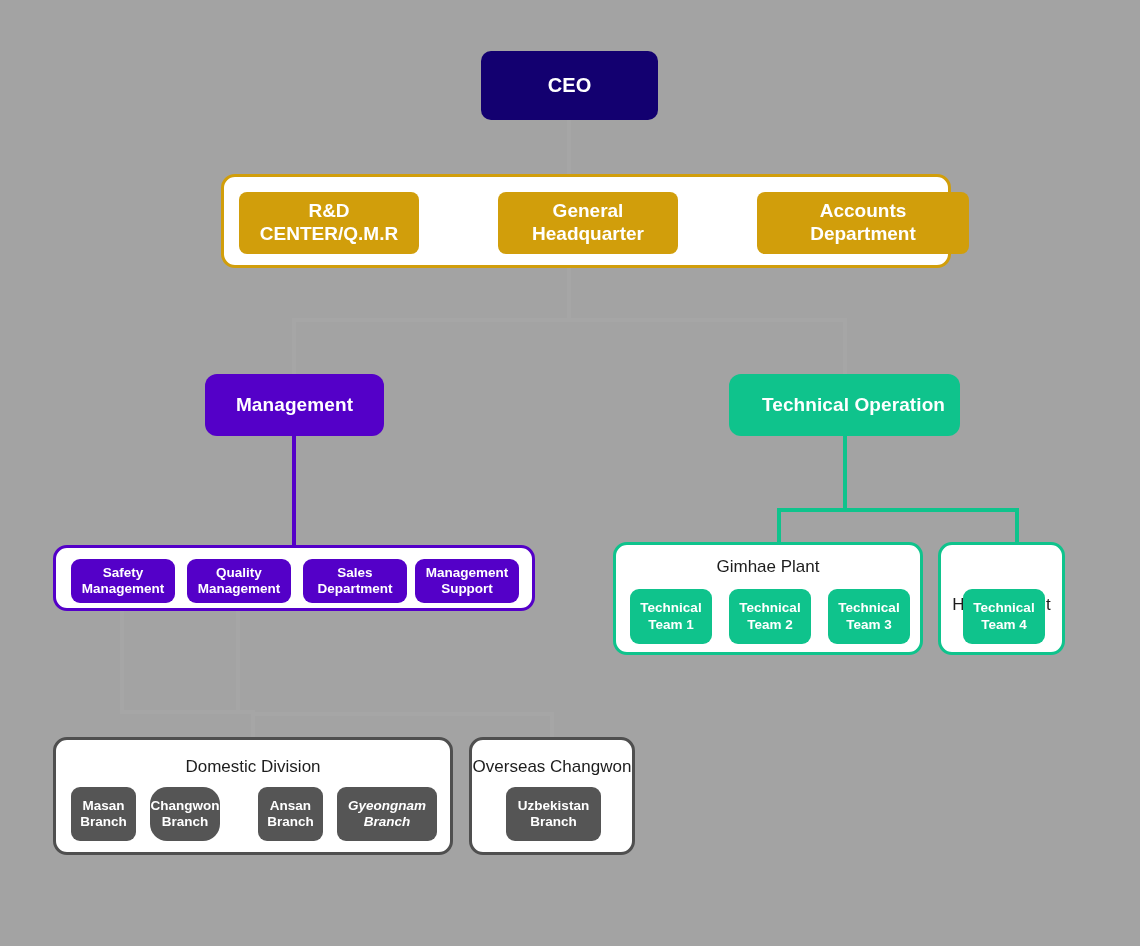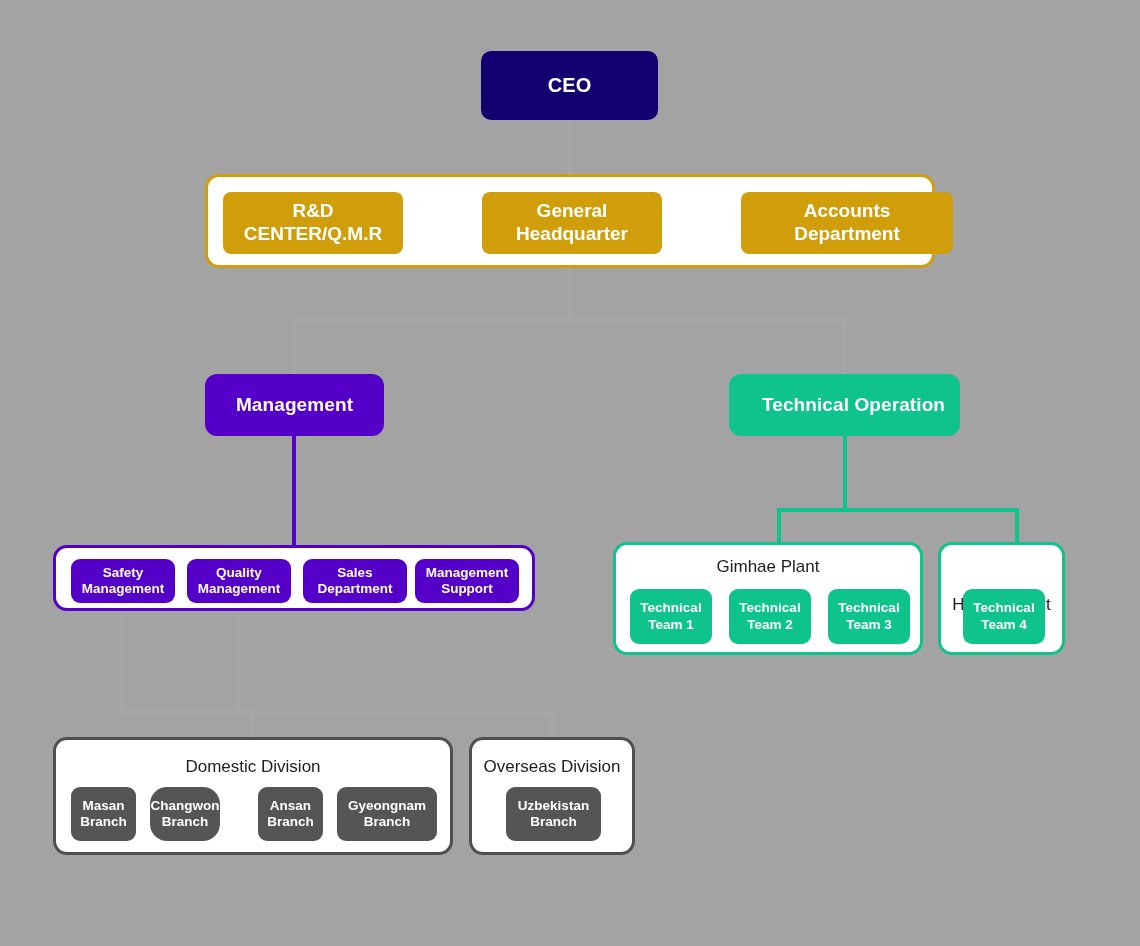--- a/index.html
+++ b/index.html
@@ -115,21 +115,21 @@
 
   <div class="line" style="left:120px; top:611px; width:4px; height:103px;"></div>
   <div class="line" style="left:120px; top:710px; width:135px; height:4px;"></div>
   <div class="line" style="left:236px; top:611px; width:4px; height:103px;"></div>
   <div class="line" style="left:251px; top:712px; width:303px; height:4px;"></div>
   <div class="line" style="left:251px; top:712px; width:4px; height:26px;"></div>
   <div class="line" style="left:550px; top:712px; width:4px; height:26px;"></div>
 
   <div class="node node-ceo" style="left:481px; top:51px; width:177px; height:69px;">CEO</div>
 
-  <div class="group group-gold" style="left:205px; top:174px; width:730px; height:94px;">
+  <div class="group group-gold" style="left:221px; top:174px; width:730px; height:94px;">
     <div class="chip chip-gold" style="left:15px; top:15px; width:180px; height:62px;">R&amp;D
 CENTER/Q.M.R</div>
     <div class="chip chip-gold" style="left:274px; top:15px; width:180px; height:62px;">General
 Headquarter</div>
     <div class="chip chip-gold" style="left:533px; top:15px; width:212px; height:62px;">Accounts
 Department</div>
   </div>
 
   <div class="node node-tier2 node-mgmt" style="left:205px; top:374px; width:179px; height:62px;">Management</div>
 
@@ -163,23 +163,23 @@
   </div>
 
   <div class="group group-grey" style="left:53px; top:737px; width:400px; height:118px;">
     <div class="group-title" style="top:17px;">Domestic Division</div>
     <div class="chip chip-grey" style="left:15px; top:47px; width:65px; height:54px;">Masan
 Branch</div>
     <div class="chip chip-grey" style="left:94px; top:47px; width:70px; height:54px;border-radius:17px;">Changwon
 Branch</div>
     <div class="chip chip-grey" style="left:202px; top:47px; width:65px; height:54px;">Ansan
 Branch</div>
-    <div class="chip chip-grey" style="left:281px; top:47px; width:100px; height:54px;">Gyeongnam
+    <div class="chip chip-grey" style="left:281px; top:47px; width:100px; height:54px;font-style:italic;">Gyeongnam
 Branch</div>
   </div>
 
   <div class="group group-grey" style="left:469px; top:737px; width:166px; height:118px;">
-    <div class="group-title" style="top:17px;">Overseas Division</div>
+    <div class="group-title" style="top:17px;">Overseas Changwon</div>
     <div class="chip chip-grey" style="left:34px; top:47px; width:95px; height:54px;">Uzbekistan
 Branch</div>
   </div>
 
 </div>
 
 </body></html>

